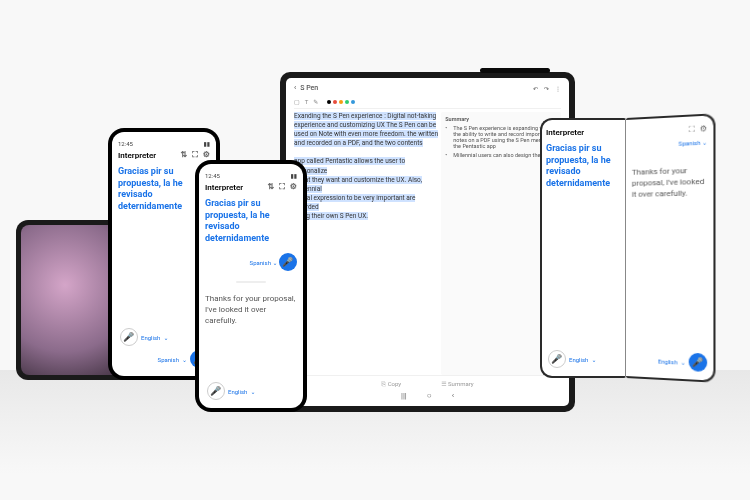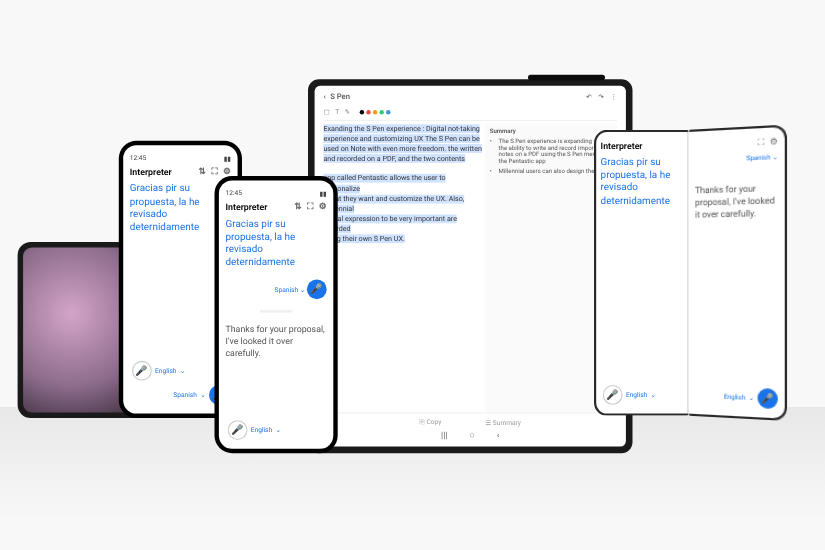--- a/index.html
+++ b/index.html
@@ -12,21 +12,21 @@
 .flip::before{content:"";position:absolute;inset:5px;border-radius:8px;background:radial-gradient(circle at 40% 40%,#d4a5c8 0%,#8b6b8b 60%,#3a2c3a 100%)}
 .camera-rail{position:absolute;right:10px;top:42px;width:14px;height:50px;background:#000;border-radius:10px;display:flex;flex-direction:column;align-items:center;justify-content:space-around;padding:4px 0}
 .cam{width:8px;height:8px;background:#222;border-radius:50%;border:1px solid #444}
 
 
 .phone1{position:absolute;left:108px;top:128px;width:112px;height:252px;background:#000;border-radius:16px;padding:4px;z-index:2}
 .phone1 .screen{background:#fff;width:100%;height:100%;border-radius:12px;padding:8px 6px;position:relative;overflow:hidden}
 .status-bar{font-size:6px;color:#444;display:flex;justify-content:space-between;margin-bottom:3px}
 .app-head{display:flex;align-items:center;justify-content:space-between;font-size:8px;font-weight:600;margin-bottom:6px}
 .app-head .icons{display:flex;gap:5px;font-size:8px;color:#666}
-.blue-text{color:#1a73e8;font-size:9px;font-weight:400;line-height:1.3;margin-bottom:8px}
+.blue-text{color:#1a73e8;font-size:9px;font-weight:700;line-height:1.3;margin-bottom:8px}
 .gray-text{color:#555;font-size:8px;line-height:1.4}
 .lang-pill{position:absolute;bottom:8px;display:flex;align-items:center;gap:3px;font-size:6px;color:#1a73e8}
 .lang-right{right:8px}
 .lang-left{left:8px}
 .mic-circle{width:18px;height:18px;border-radius:50%;background:#1a73e8;display:inline-flex;align-items:center;justify-content:center;color:#fff;font-size:9px}
 .mic-outline{width:18px;height:18px;border-radius:50%;border:1px solid #ccc;display:inline-flex;align-items:center;justify-content:center;color:#999;font-size:9px}
 
 
 .phone2{position:absolute;left:195px;top:160px;width:112px;height:252px;background:#000;border-radius:16px;padding:4px;z-index:3}
 .phone2 .screen{background:#fff;width:100%;height:100%;border-radius:12px;padding:8px 6px;position:relative;overflow:hidden}

